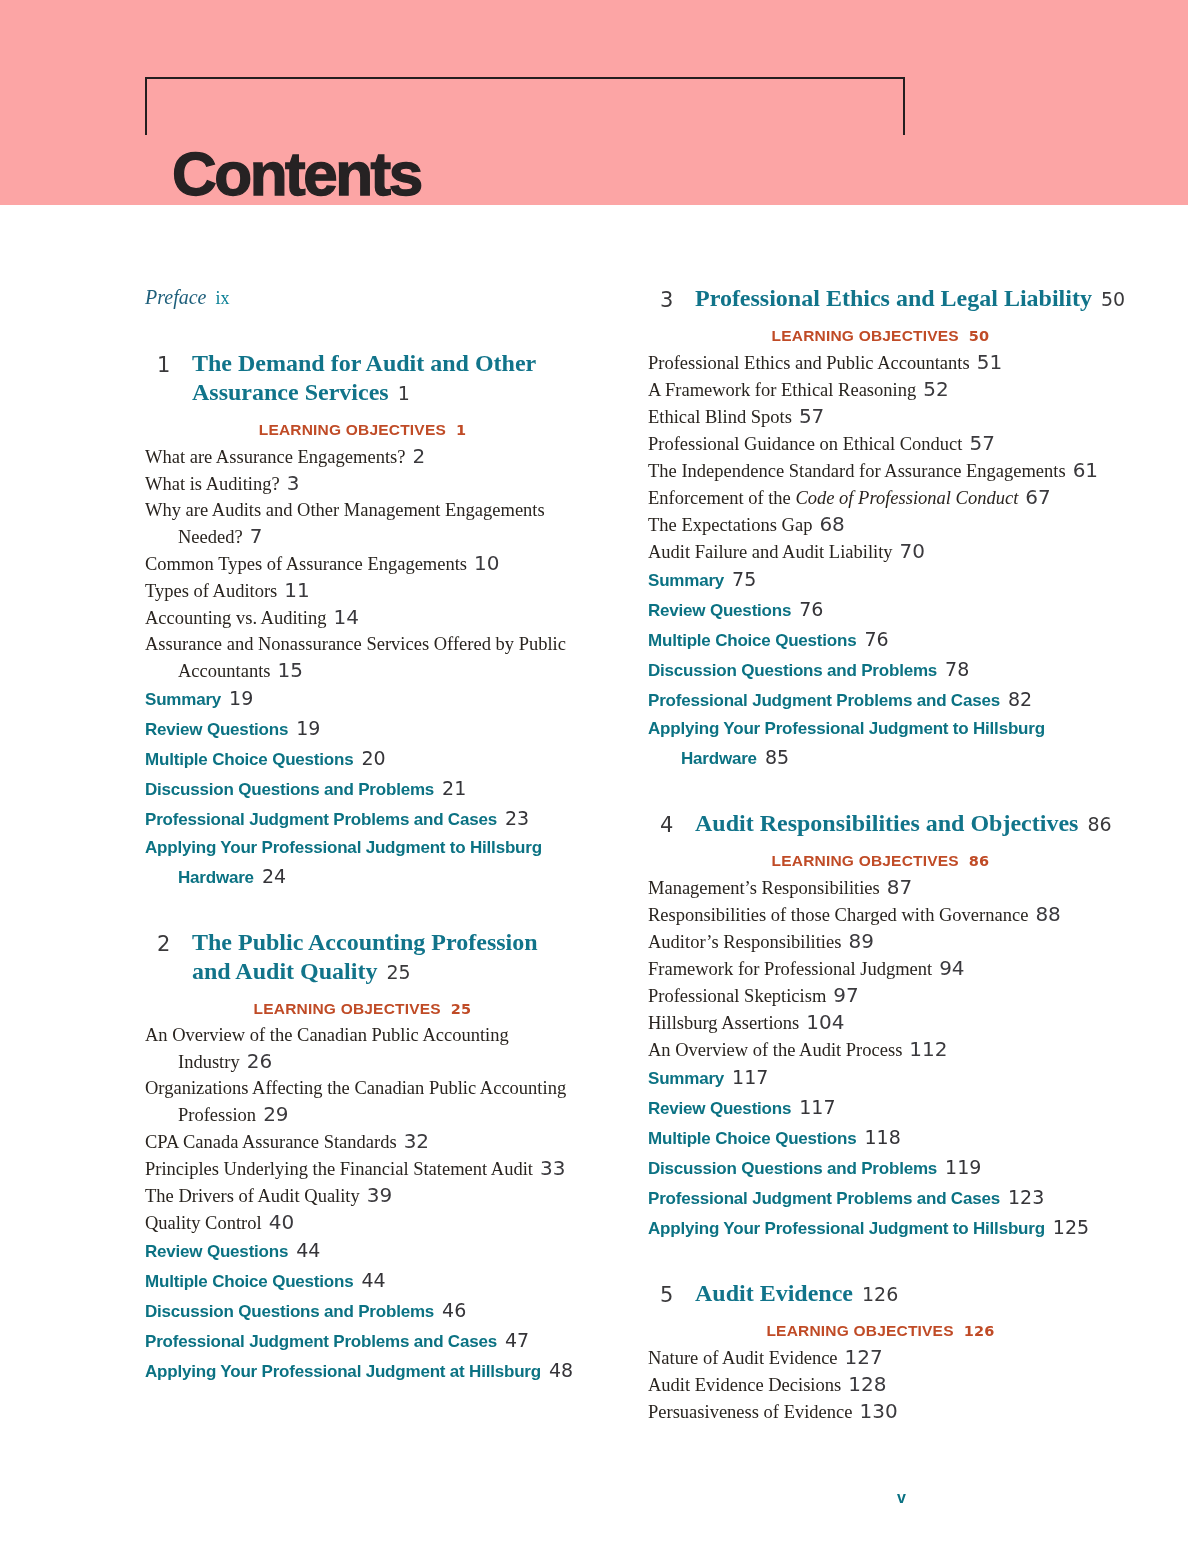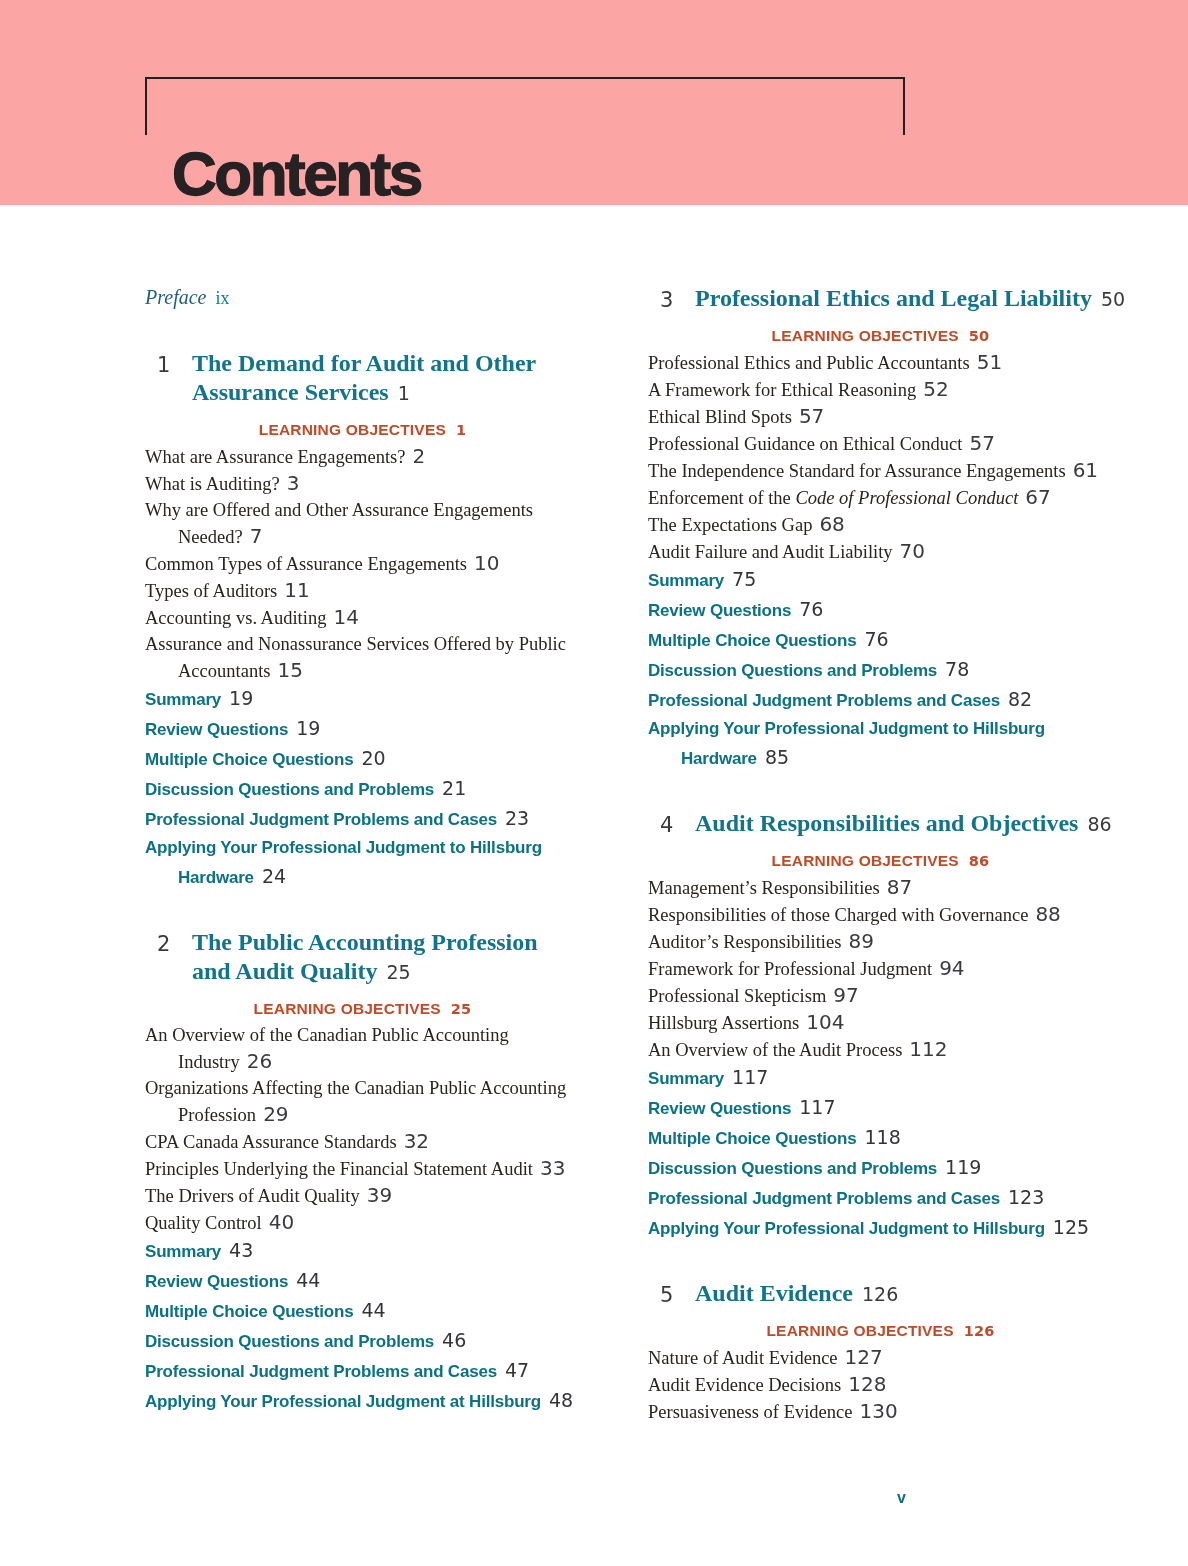--- a/index.html
+++ b/index.html
@@ -85,21 +85,21 @@
   <div class="col-left" id="col-left">
     <div class="preface">
       <span class="pname">Preface</span><span class="pnum">ix</span>
     </div>
   <div class="chapter">
         <div class="chap-head"><span class="chap-num">1</span><span class="chap-title">The Demand for Audit and Other Assurance Services</span><span class="chap-pg">1</span></div>
         <div class="items">
           <div class="it objectives"><span class="lbl">LEARNING OBJECTIVES</span><span class="pg">1</span></div>
           <div class="it body"><span class="lbl">What are Assurance Engagements?</span><span class="pg">2</span></div>
           <div class="it body"><span class="lbl">What is Auditing?</span><span class="pg">3</span></div>
-          <div class="it body"><span class="lbl">Why are Offered and Other Assurance Engagements Needed?</span><span class="pg">7</span></div>
+          <div class="it body"><span class="lbl">Why are Audits and Other Management Engagements Needed?</span><span class="pg">7</span></div>
           <div class="it body"><span class="lbl">Common Types of Assurance Engagements</span><span class="pg">10</span></div>
           <div class="it body"><span class="lbl">Types of Auditors</span><span class="pg">11</span></div>
           <div class="it body"><span class="lbl">Accounting vs. Auditing</span><span class="pg">14</span></div>
           <div class="it body"><span class="lbl">Assurance and Nonassurance Services Offered by Public Accountants</span><span class="pg">15</span></div>
           <div class="it endmatter"><span class="lbl">Summary</span><span class="pg">19</span></div>
           <div class="it endmatter"><span class="lbl">Review Questions</span><span class="pg">19</span></div>
           <div class="it endmatter"><span class="lbl">Multiple Choice Questions</span><span class="pg">20</span></div>
           <div class="it endmatter"><span class="lbl">Discussion Questions and Problems</span><span class="pg">21</span></div>
           <div class="it endmatter"><span class="lbl">Professional Judgment Problems and Cases</span><span class="pg">23</span></div>
           <div class="it endmatter"><span class="lbl">Applying Your Professional Judgment to Hillsburg Hardware</span><span class="pg">24</span></div>
@@ -108,21 +108,20 @@
       <div class="chapter">
         <div class="chap-head"><span class="chap-num">2</span><span class="chap-title">The Public Accounting Profession and Audit Quality</span><span class="chap-pg">25</span></div>
         <div class="items">
           <div class="it objectives"><span class="lbl">LEARNING OBJECTIVES</span><span class="pg">25</span></div>
           <div class="it body"><span class="lbl">An Overview of the Canadian Public Accounting Industry</span><span class="pg">26</span></div>
           <div class="it body"><span class="lbl">Organizations Affecting the Canadian Public Accounting Profession</span><span class="pg">29</span></div>
           <div class="it body"><span class="lbl">CPA Canada Assurance Standards</span><span class="pg">32</span></div>
           <div class="it body"><span class="lbl">Principles Underlying the Financial Statement Audit</span><span class="pg">33</span></div>
           <div class="it body"><span class="lbl">The Drivers of Audit Quality</span><span class="pg">39</span></div>
           <div class="it body"><span class="lbl">Quality Control</span><span class="pg">40</span></div>
-          <div class="it endmatter"><span class="lbl">Summary</span><span class="pg">43</span></div>
           <div class="it endmatter"><span class="lbl">Review Questions</span><span class="pg">44</span></div>
           <div class="it endmatter"><span class="lbl">Multiple Choice Questions</span><span class="pg">44</span></div>
           <div class="it endmatter"><span class="lbl">Discussion Questions and Problems</span><span class="pg">46</span></div>
           <div class="it endmatter"><span class="lbl">Professional Judgment Problems and Cases</span><span class="pg">47</span></div>
           <div class="it endmatter"><span class="lbl">Applying Your Professional Judgment at Hillsburg</span><span class="pg">48</span></div>
         </div>
       </div>
     </div>
   <div class="col-right" id="col-right">
       <div class="chapter">

